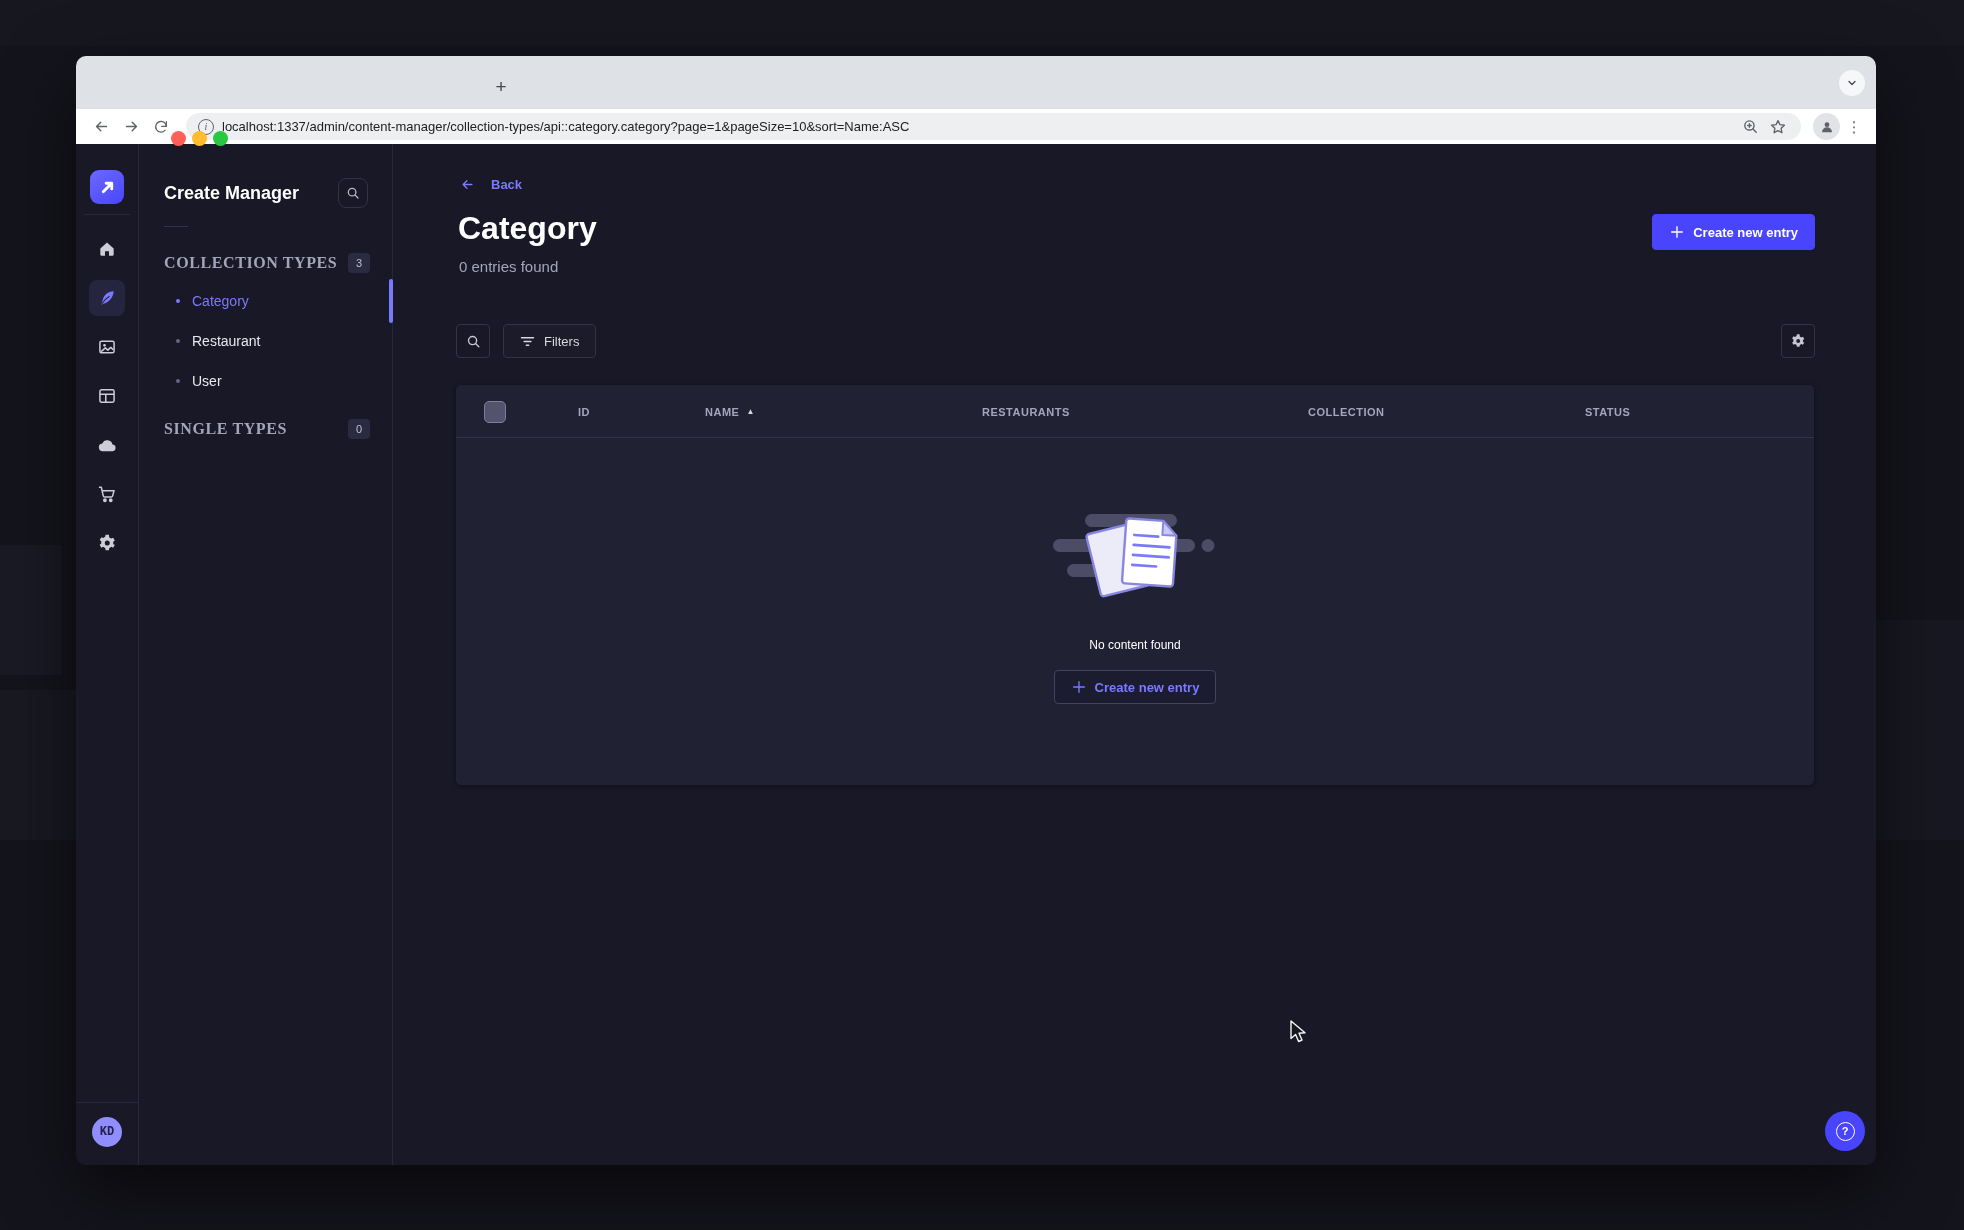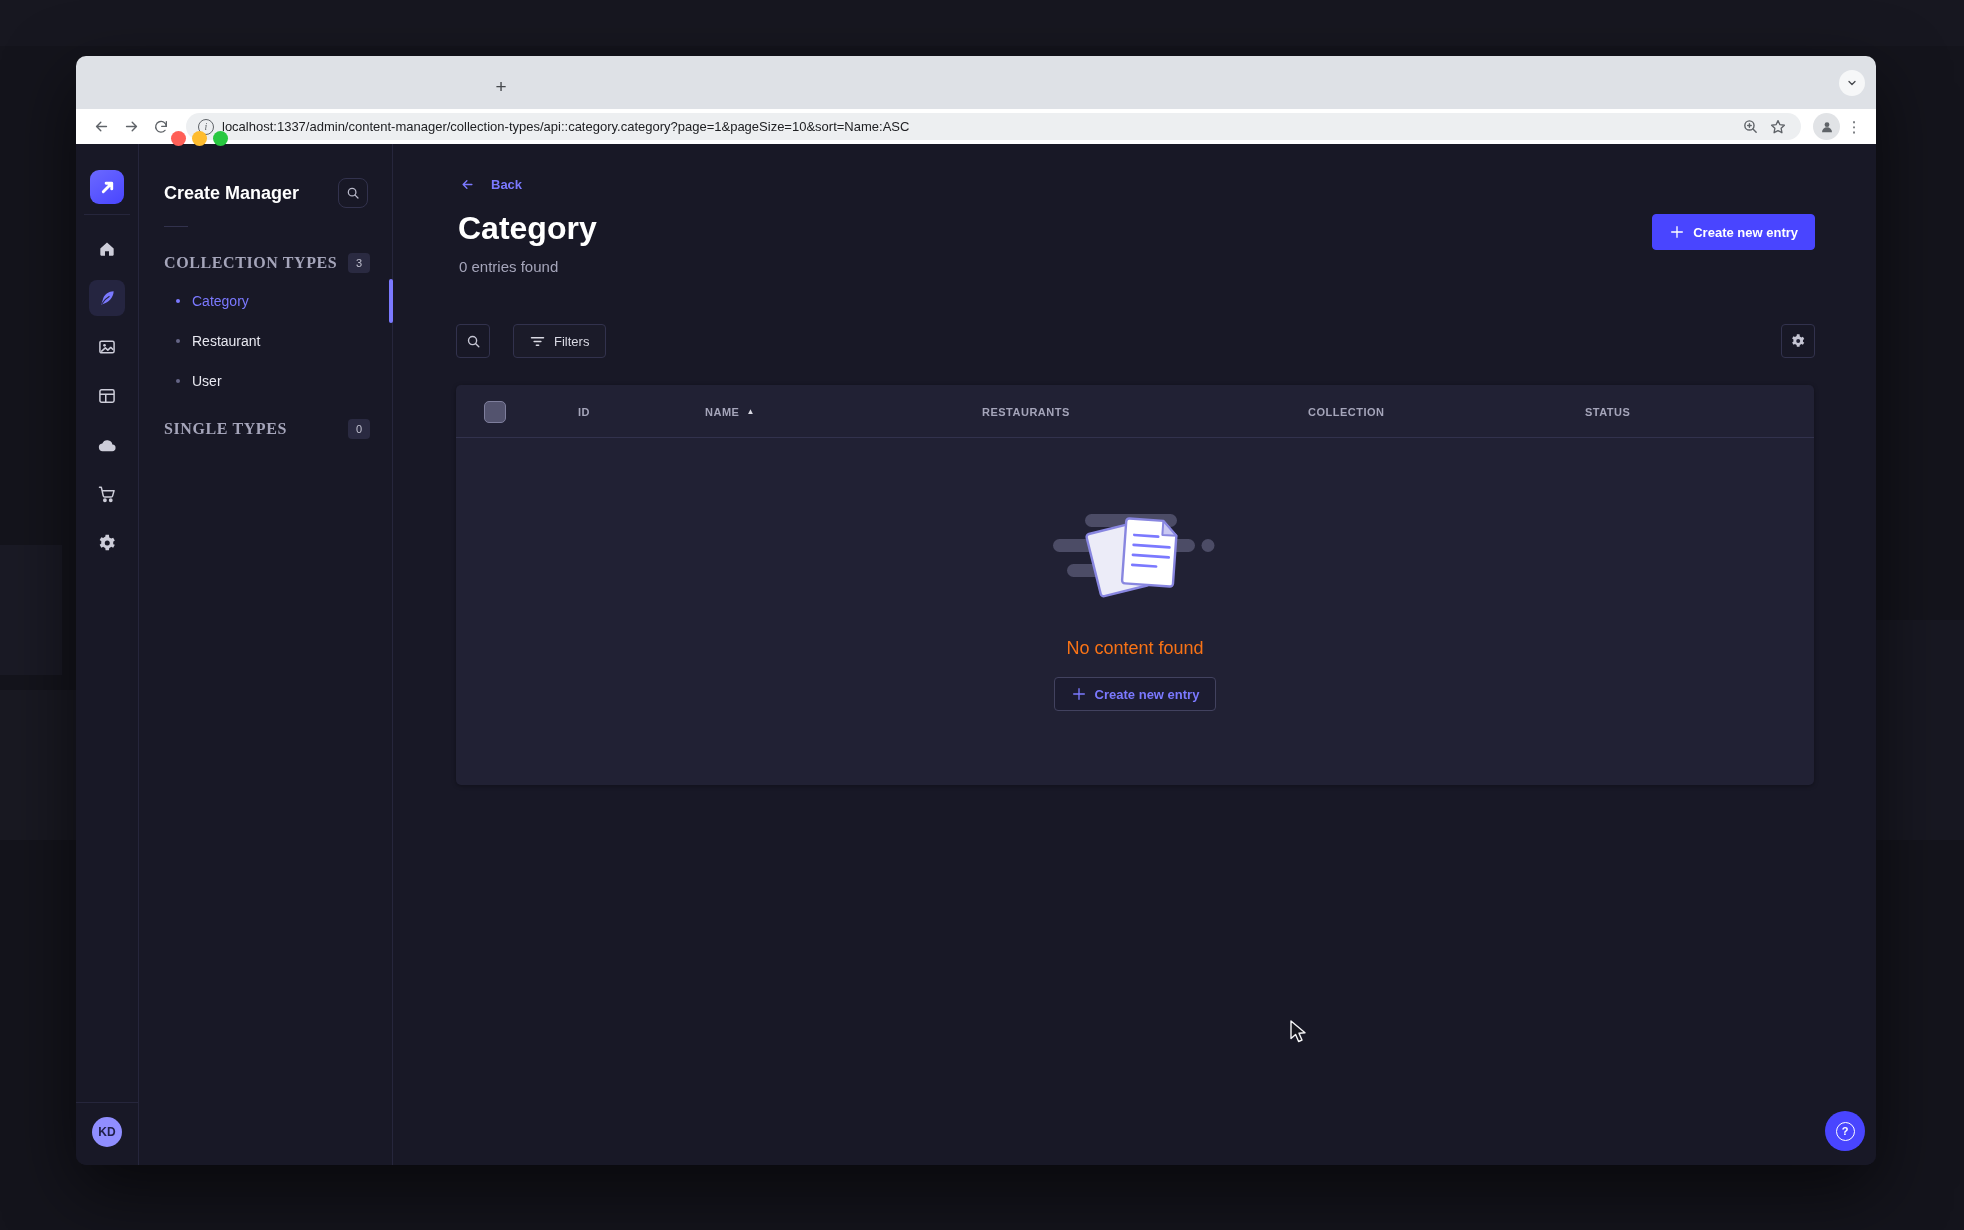--- a/index.html
+++ b/index.html
@@ -68,21 +68,21 @@
     display:flex; align-items:center; justify-content:center; }
   .rail-div { margin-top:10px; width:46px; border-top:1px solid #26263c; }
   .rail-icons { margin-top:16px; display:flex; flex-direction:column; align-items:center; gap:13px; }
   .rail-btn { width:36px; height:36px; border-radius:8px; display:flex;
     align-items:center; justify-content:center; color:#cdcdd9; }
   .rail-btn.active { background:#252540; color:#7b79ff; }
   .rail-bottom { margin-top:auto; width:100%; display:flex; flex-direction:column; align-items:center; }
   .rail-bottom-div { width:100%; border-top:1px solid #26263c; }
   .avatar { margin:14px 16px 18px; width:30px; height:30px; border-radius:50%; background:#908eff;
     color:#20204a; font-size:12px; font-weight:bold;
-    display:flex; align-items:center; justify-content:center; }
+    display:flex; align-items:center; justify-content:center;font-family:Liberation Mono, monospace; }
 
   .subnav { position:absolute; left:63px; top:0; width:254px; height:100%;
     border-right:1px solid #26263c; }
   .subnav-head { display:flex; align-items:center; justify-content:space-between;
     padding:34px 24px 0 25px; }
   .subnav-title { font-size:18px; font-weight:bold; color:#ffffff; }
   .subnav-search { width:30px; height:30px; border-radius:8px; border:1px solid #32324d;
     background:transparent; display:flex; align-items:center; justify-content:center; color:#b8b8c9; }
   .subnav-div { margin:18px 0 0 25px; width:24px; border-top:1px solid #32324d; }
   .section-row { display:flex; align-items:center; justify-content:space-between;
@@ -108,39 +108,39 @@
   .create-btn { position:absolute; right:61px; top:70px; height:36px; padding:0 16px;
     background:#4945ff; border:1px solid #4945ff; border-radius:4px; color:#ffffff;
     font-size:13px; font-weight:600; display:flex; align-items:center; gap:8px;
     font-family:inherit; }
   .actions-row { position:absolute; left:63px; top:180px; right:61px; height:34px; }
   .icon-btn { position:absolute; width:34px; height:34px; border:1px solid #32324d;
     border-radius:4px; background:transparent; color:#c6c6d4;
     display:flex; align-items:center; justify-content:center; }
   .search-btn { left:0; top:0; }
   .gear-btn { right:0; top:0; }
-  .filters-btn { position:absolute; left:57px; top:0; height:34px; padding:0 16px;
+  .filters-btn { position:absolute; left:47px; top:0; height:34px; padding:0 16px;
     border:1px solid #32324d; border-radius:4px; background:rgba(255,255,255,0.015);
     color:#d9d9e3; font-size:13px; font-weight:500; display:flex; align-items:center; gap:9px;
     font-family:inherit; }
 
   .card { position:absolute; left:63px; top:241px; width:1358px; height:400px;
     background:#212134; border-radius:5px; box-shadow:0 1px 4px rgba(3,3,5,.35); }
   .thead { position:relative; height:53px; border-bottom:1px solid #32324d; }
   .checkbox { position:absolute; left:28px; top:16px; width:22px; height:22px;
     border-radius:5px; background:#53536e; border:1px solid #7e7e9c; }
   .col { position:absolute; top:0; height:53px; display:flex; align-items:center;
     font-size:11px; font-weight:bold; letter-spacing:.5px; color:#a5a5ba; gap:7px; }
   .col-id{left:122px}.col-name{left:249px}.col-rest{left:526px}.col-created{left:852px}.col-status{left:1129px}
   .sort-arrow { font-size:8px; color:#d9d9e3; line-height:1; }
 
   .empty-body { position:absolute; left:0; top:53px; right:0; bottom:0;
     display:flex; flex-direction:column; align-items:center; }
   .illus { margin-top:60px; }
-  .empty-msg { margin-top:28px; font-size:18px; color:#f97316; }
+  .empty-msg { margin-top:28px; font-size:12px; color:#ffffff; }
   .empty-cta { margin-top:18px; height:34px; padding:0 16px; background:#1c1c30;
     border:1px solid #42425f; border-radius:4px; color:#7b79ff; font-size:13px;
     font-weight:600; display:flex; align-items:center; gap:8px; font-family:inherit; }
 
   .help-fab { position:absolute; left:1749px; top:967px; width:40px; height:40px;
     border-radius:50%; background:#4945ff; display:flex; align-items:center; justify-content:center; }
   .help-ring { width:19px; height:19px; border:1.6px solid #ffffff; border-radius:50%;
     color:#ffffff; font-size:11px; font-weight:bold;
     display:flex; align-items:center; justify-content:center; }
 

